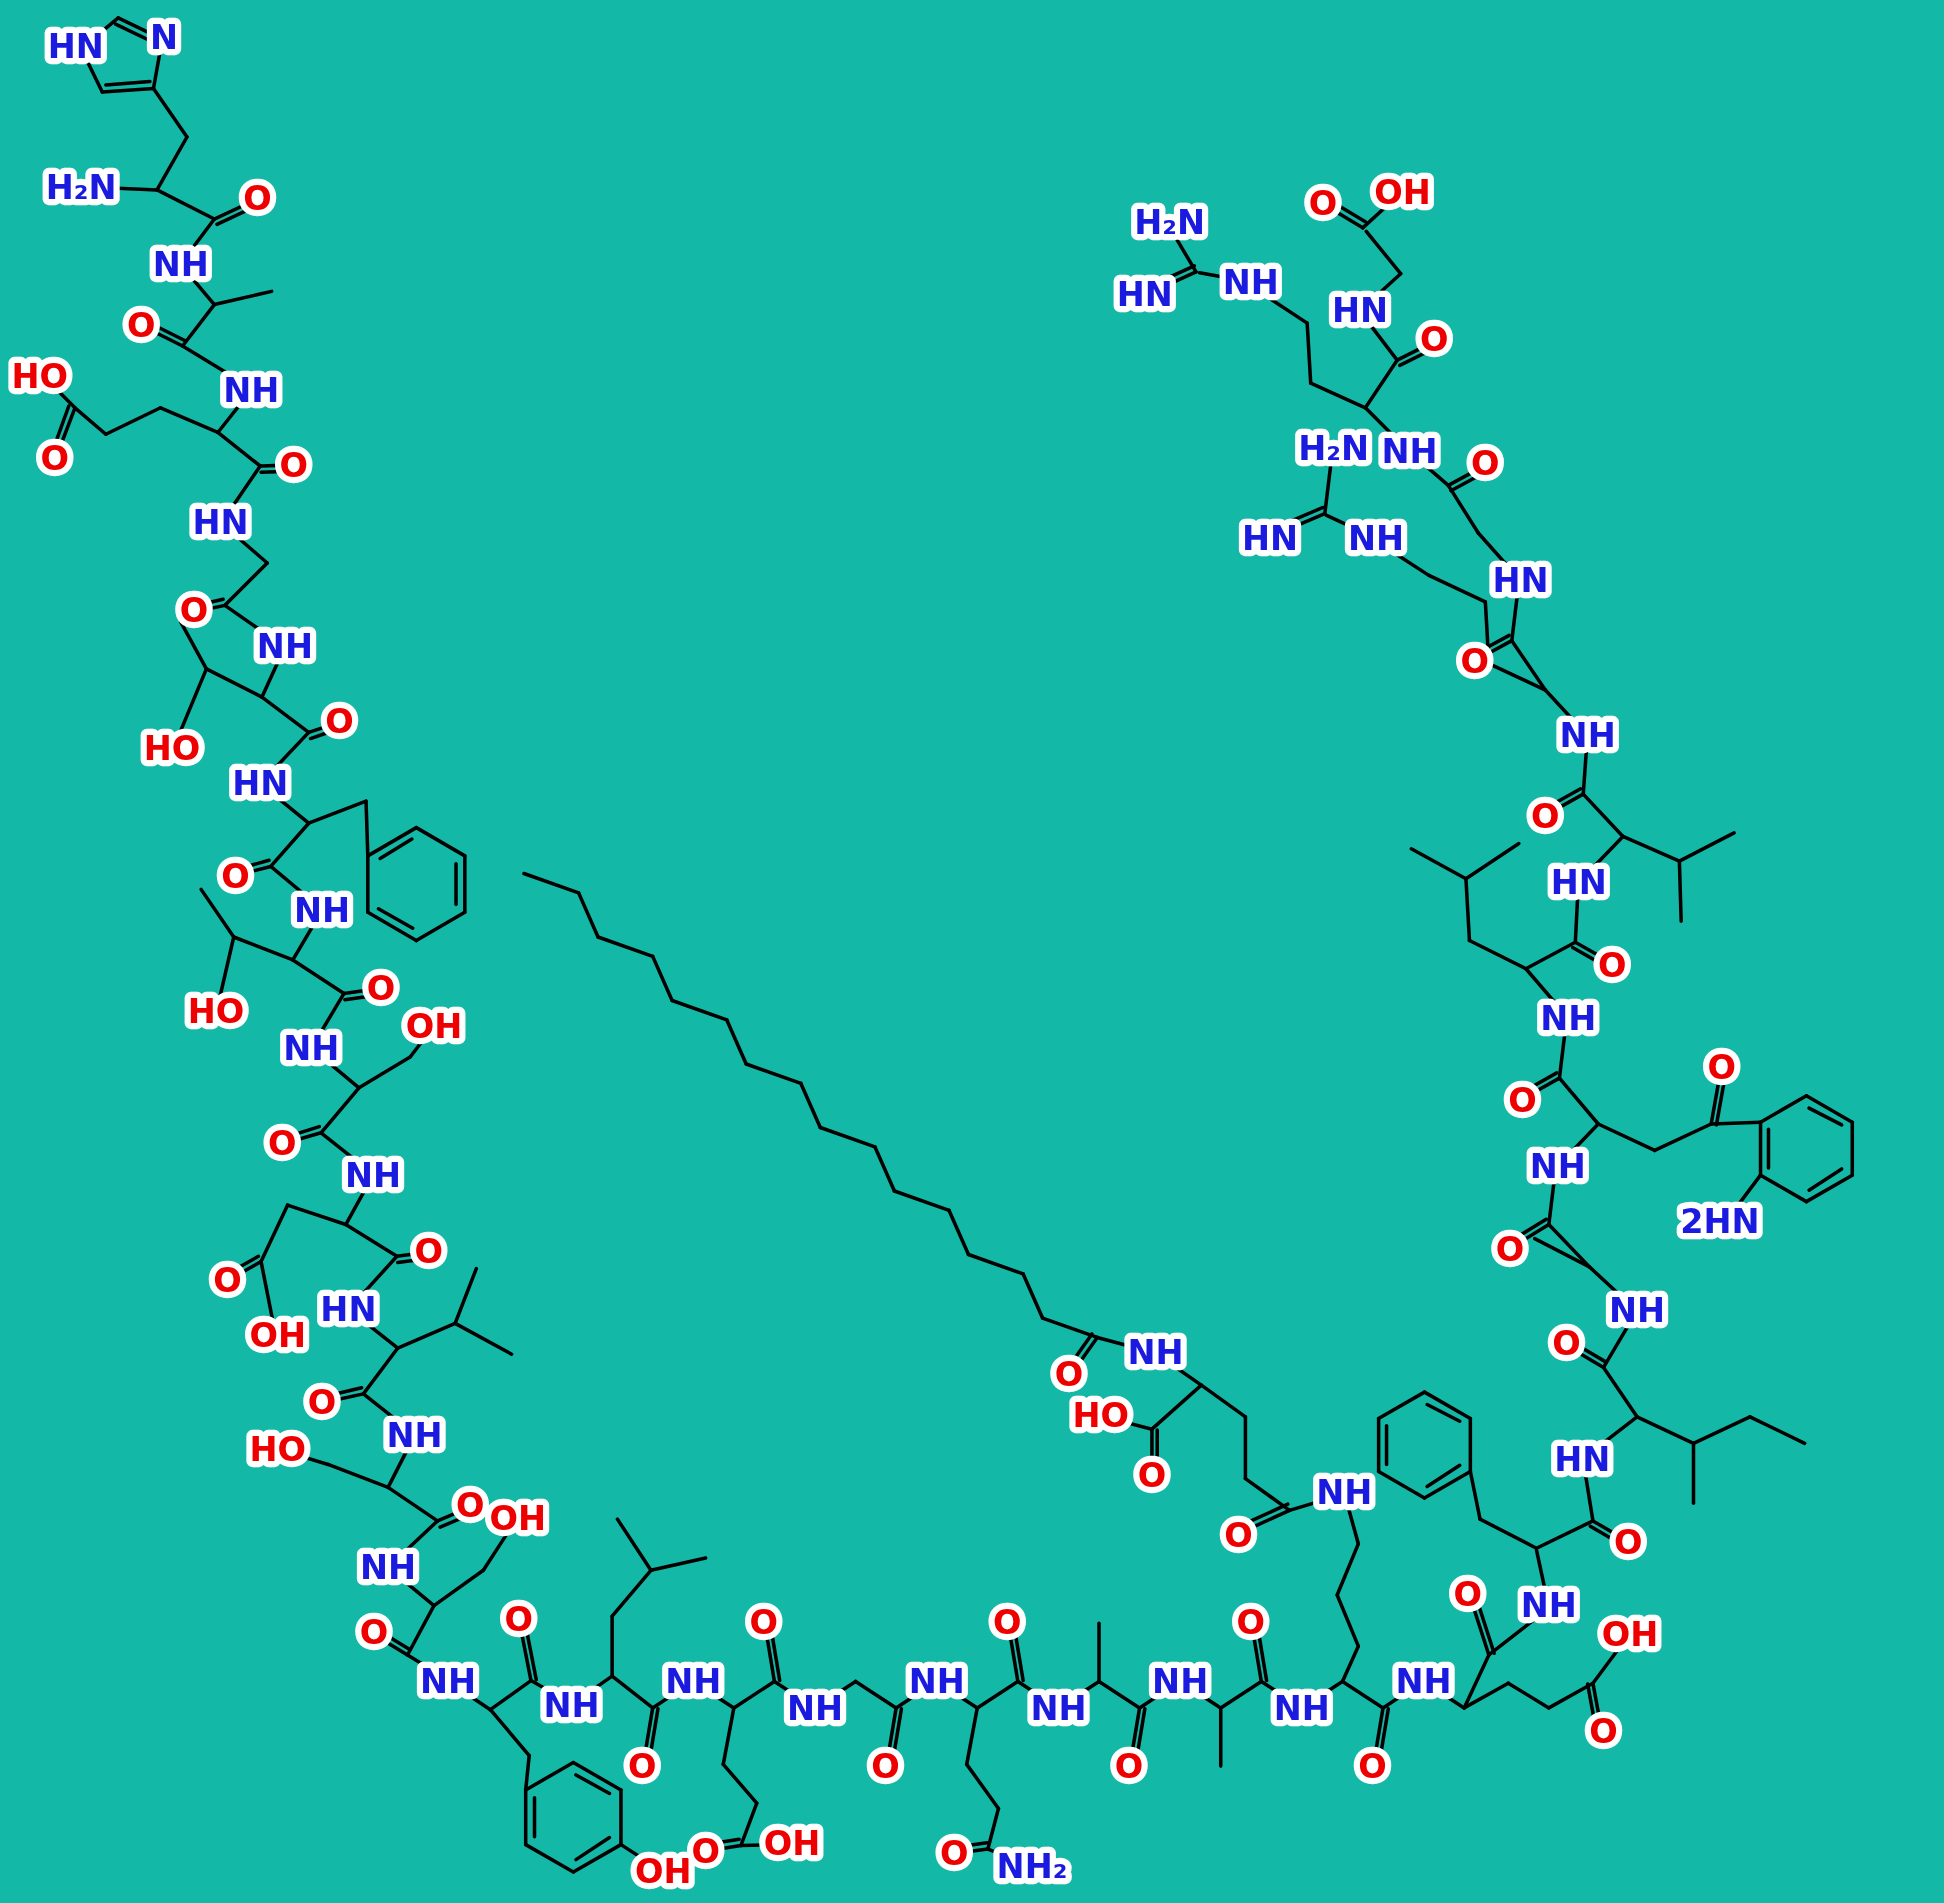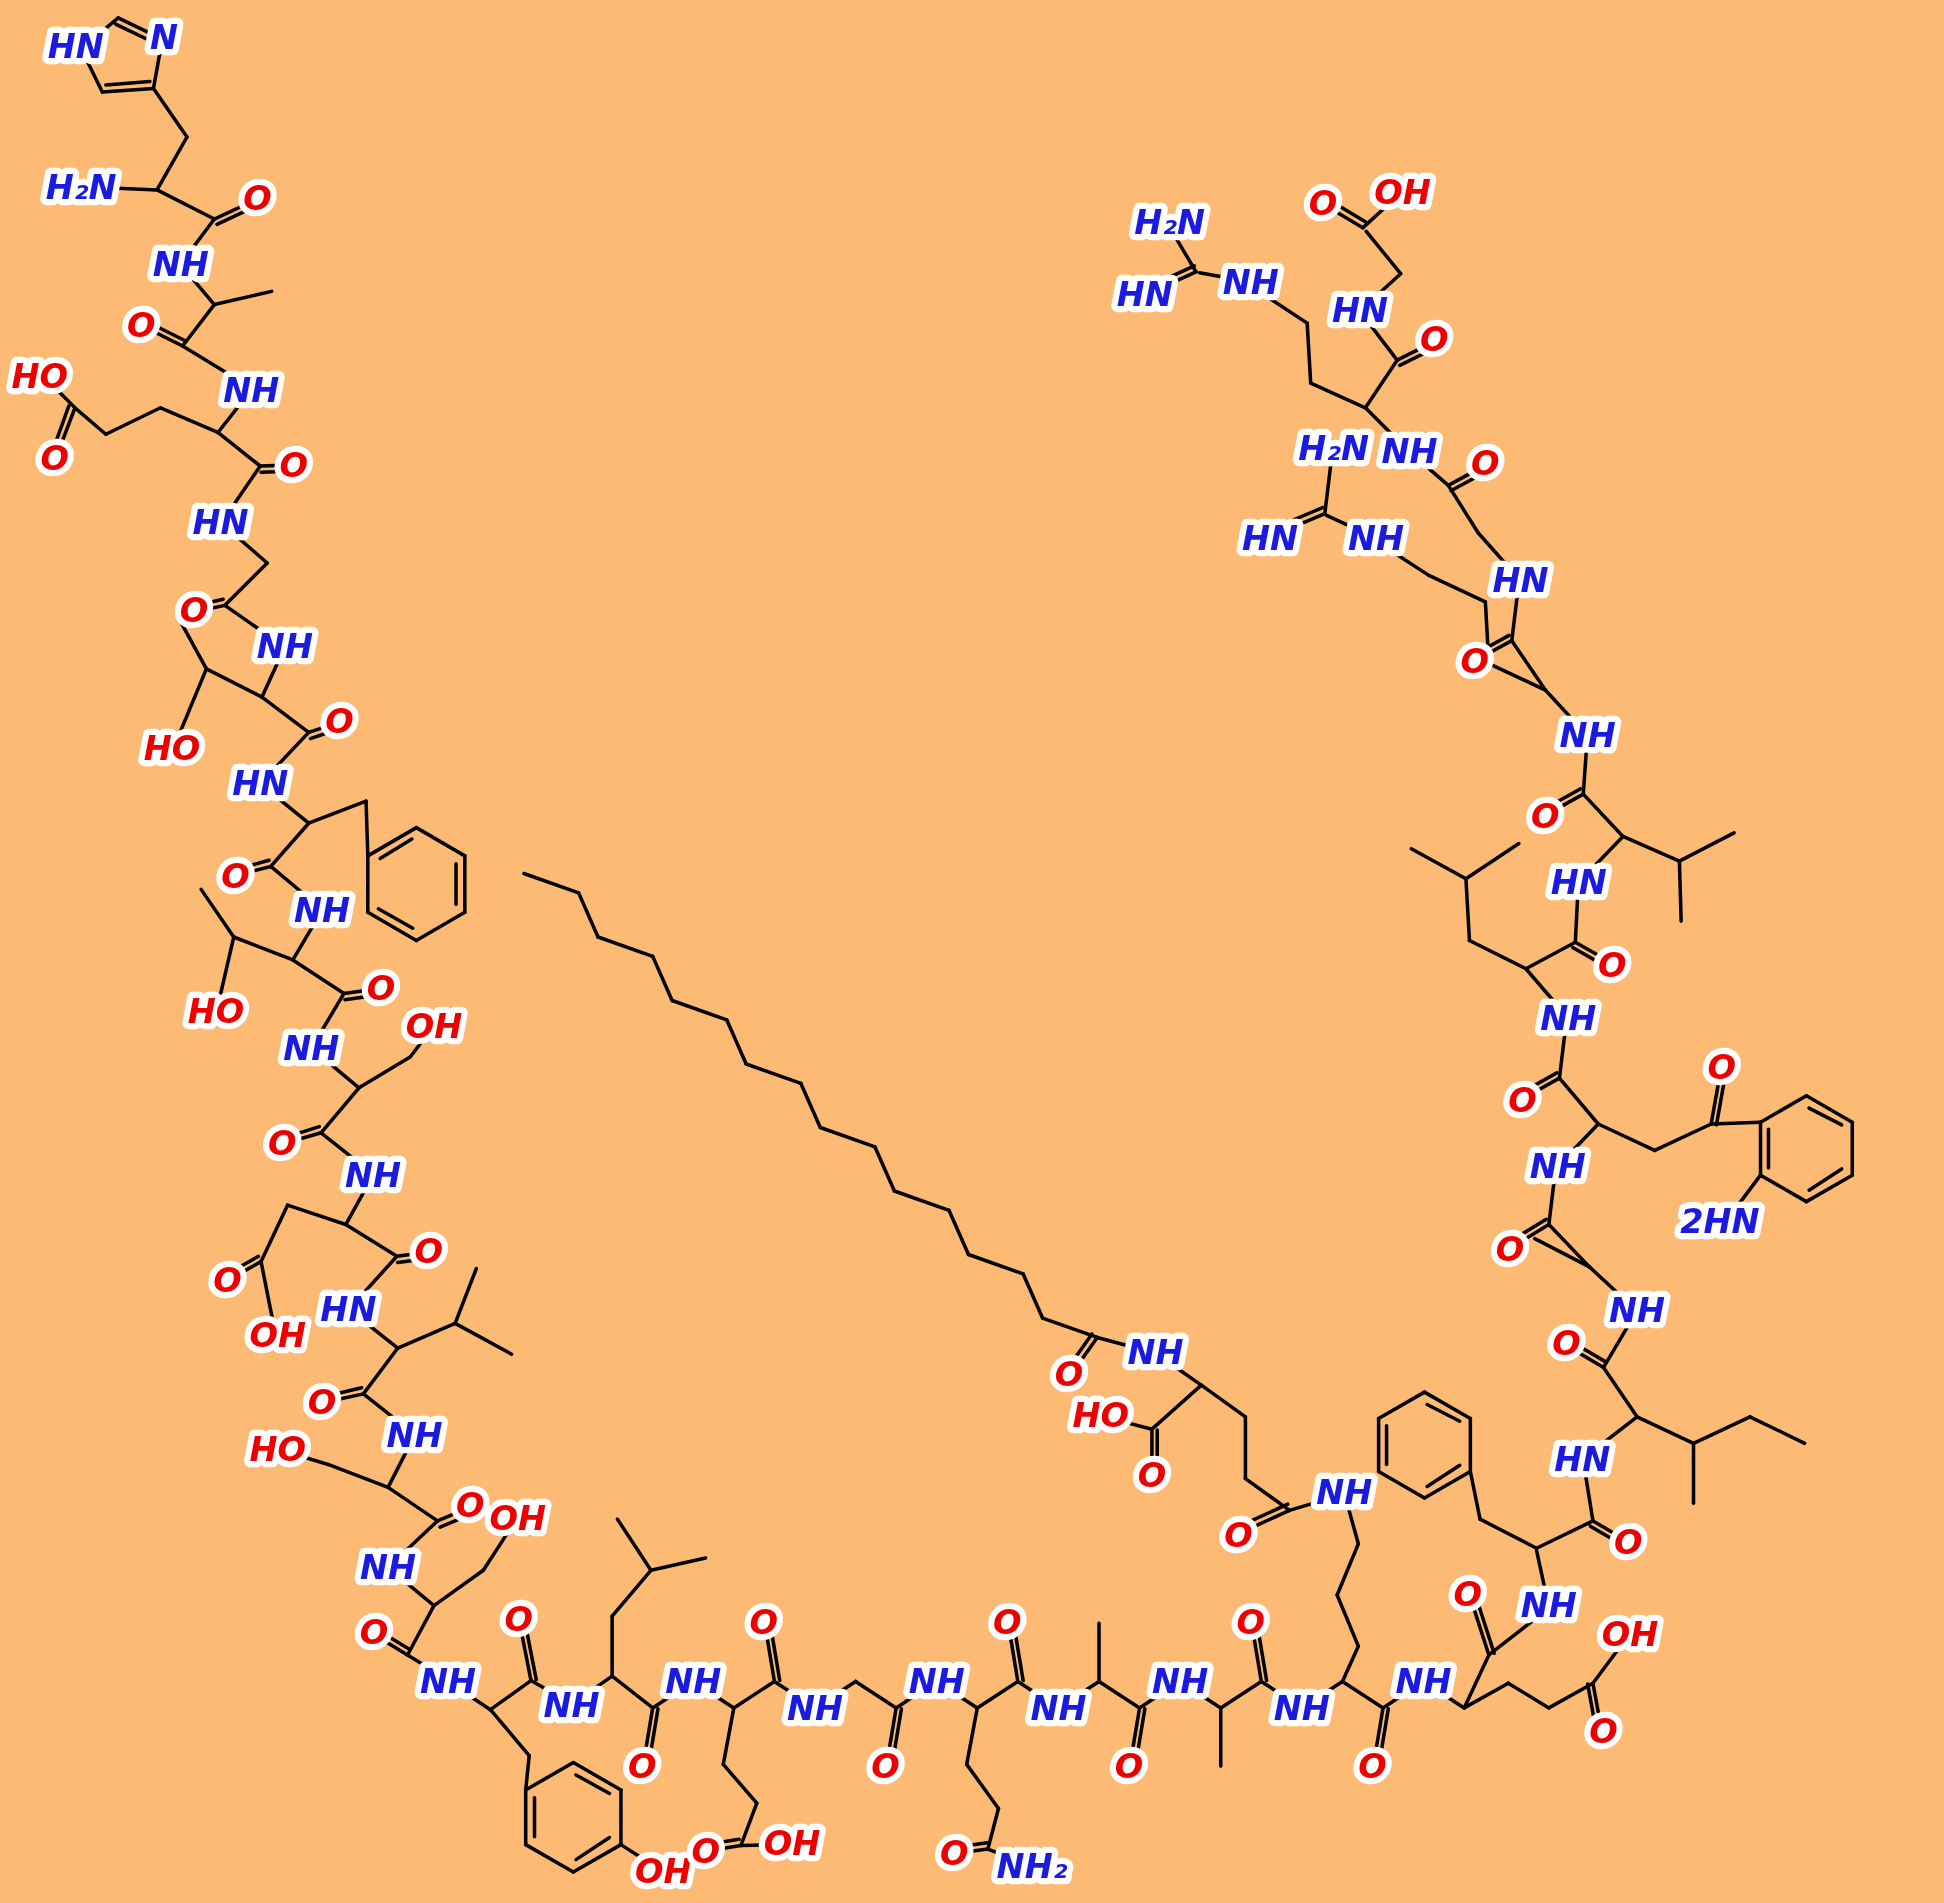--- a/index.html
+++ b/index.html
@@ -1,17 +1,17 @@
 <!DOCTYPE html>
 <html style="font-size:14px"><head>
 <meta charset="utf-8">
 <style>
   html,body{margin:0;padding:0;background:#ffffff;}
-  .page{width:1944px;height:1904px;background:#fdba74;overflow:hidden;
-        font-family:"DejaVu Sans",sans-serif;font-style:italic;}
+  .page{width:1944px;height:1904px;background:#14b8a6;overflow:hidden;
+        font-family:"DejaVu Sans",sans-serif;}
   svg{display:block;width:1944px;height:1904px;}
   svg text{font-family:"DejaVu Sans","Liberation Sans",sans-serif;}
 </style>
 </head>
 <body>
 
 <div class="page">
   <svg id="mol" xmlns="http://www.w3.org/2000/svg" viewBox="0 0 2204 2158">
       <line x1="92" y1="55" x2="134" y2="20" stroke="#000000" stroke-width="4" stroke-linecap="round"></line>
       <line x1="134" y1="20" x2="184" y2="44" stroke="#000000" stroke-width="4" stroke-linecap="round"></line>

